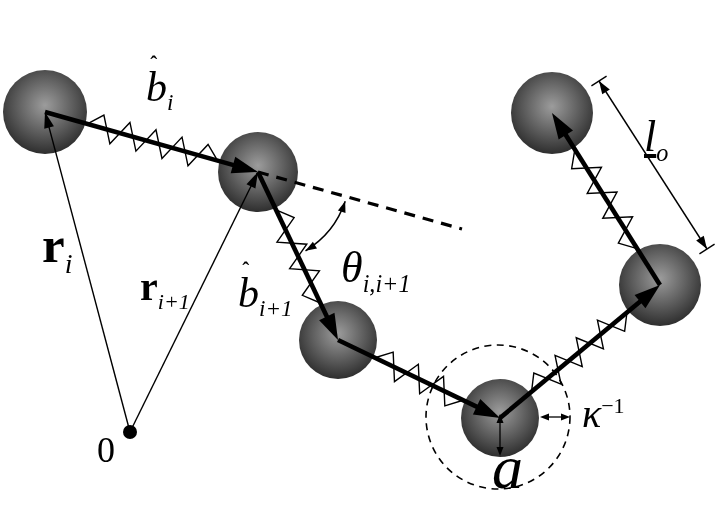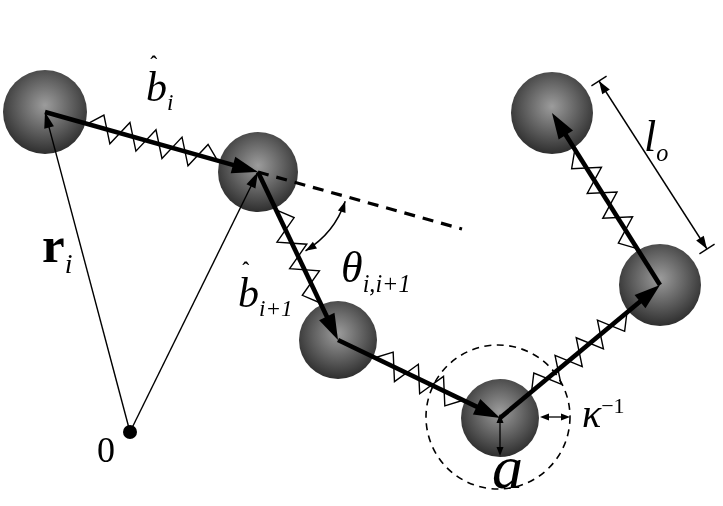--- a/index.html
+++ b/index.html
@@ -101,34 +101,37 @@
   </div>
 
   <div class="fig-label" style="left:238px;top:272px;font-size:42px;">
     <span class="hatbase"><span class="hat">ˆ</span><span class="ital">b</span></span><sub>i+1</sub>
   </div>
 
   <div class="fig-label" style="left:42px;top:220px;font-size:51px;">
     <span class="boldup">r</span><sub>i</sub>
   </div>
 
+  <div class="fig-label" style="left:140px;top:267px;font-size:40px;">
+    <span class="boldup">r</span><sub>i+1</sub>
+  </div>
 
   <div class="fig-label" style="left:341px;top:226px;font-size:44px;margin-top:20px;">
     <span class="ital">θ</span><sub>i,i+1</sub>
   </div>
 
   <div class="fig-label" style="left:97px;top:432px;font-size:36px;">
     <span>0</span>
   </div>
 
   <div class="fig-label" style="left:492px;top:436px;font-size:62px;">
     <span class="ital">a</span>
   </div>
 
   <div class="fig-label" style="left:582px;top:394px;font-size:40px;">
     <span class="ital">κ</span><sup>−1</sup>
   </div>
 
-  <div class="fig-label" style="left:644px;top:115px;font-size:44px;">
+  <div class="fig-label" style="left:644px;top:115px;font-size:44px;text-decoration:underline;">
     <span class="ital">l</span><sub>o</sub>
   </div>
 
 </div>
 
 </body></html>

